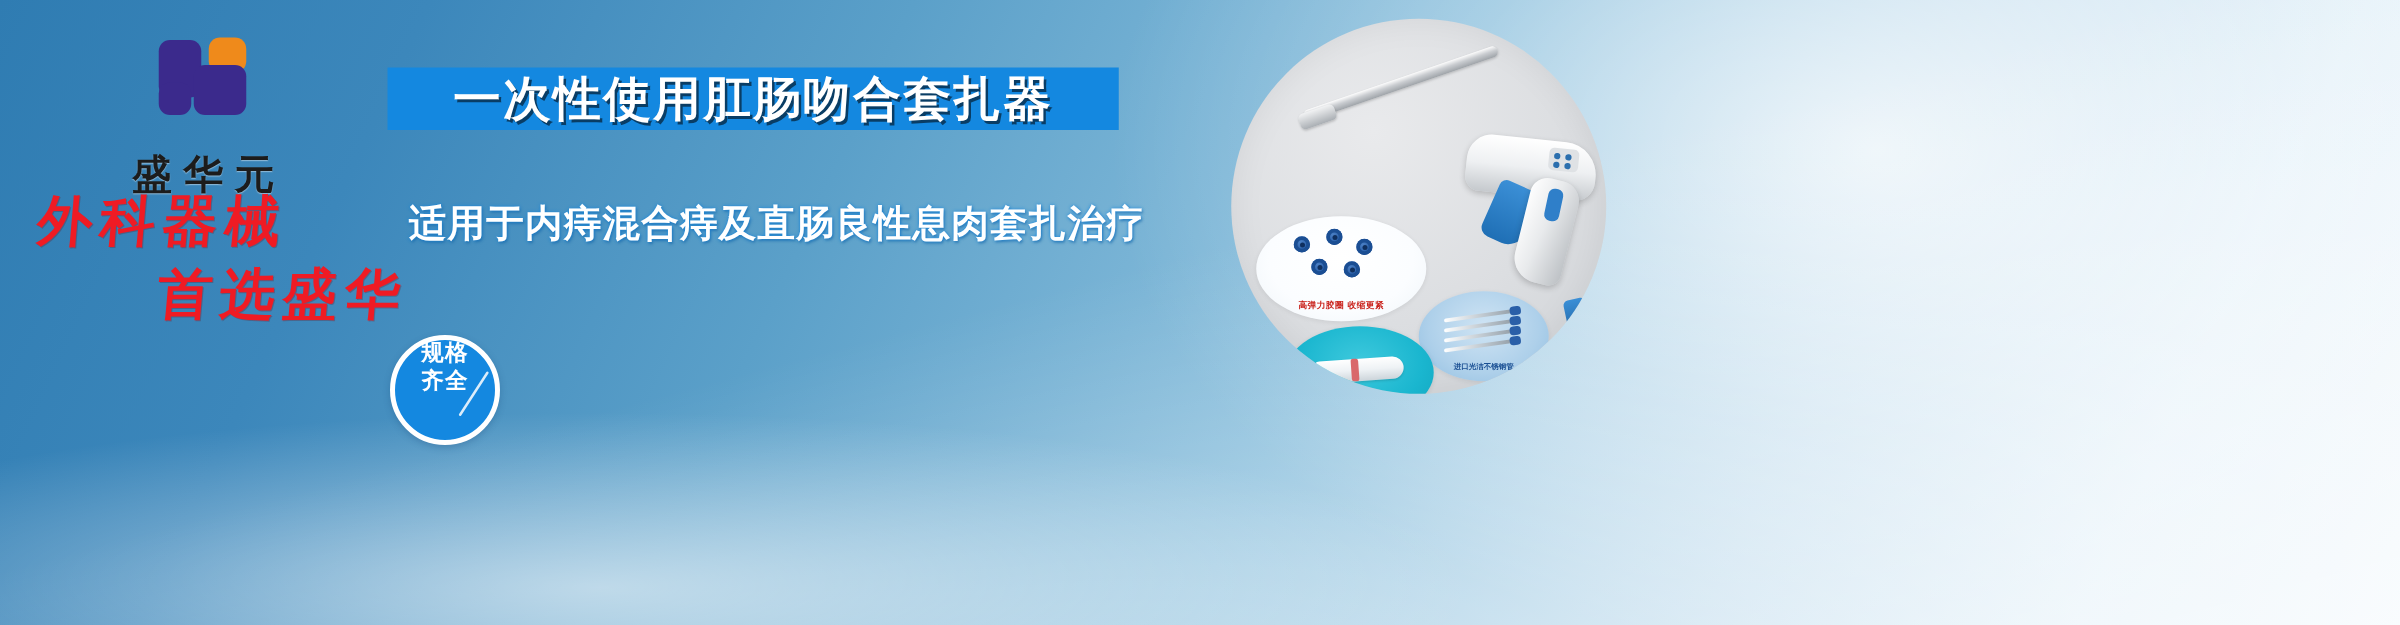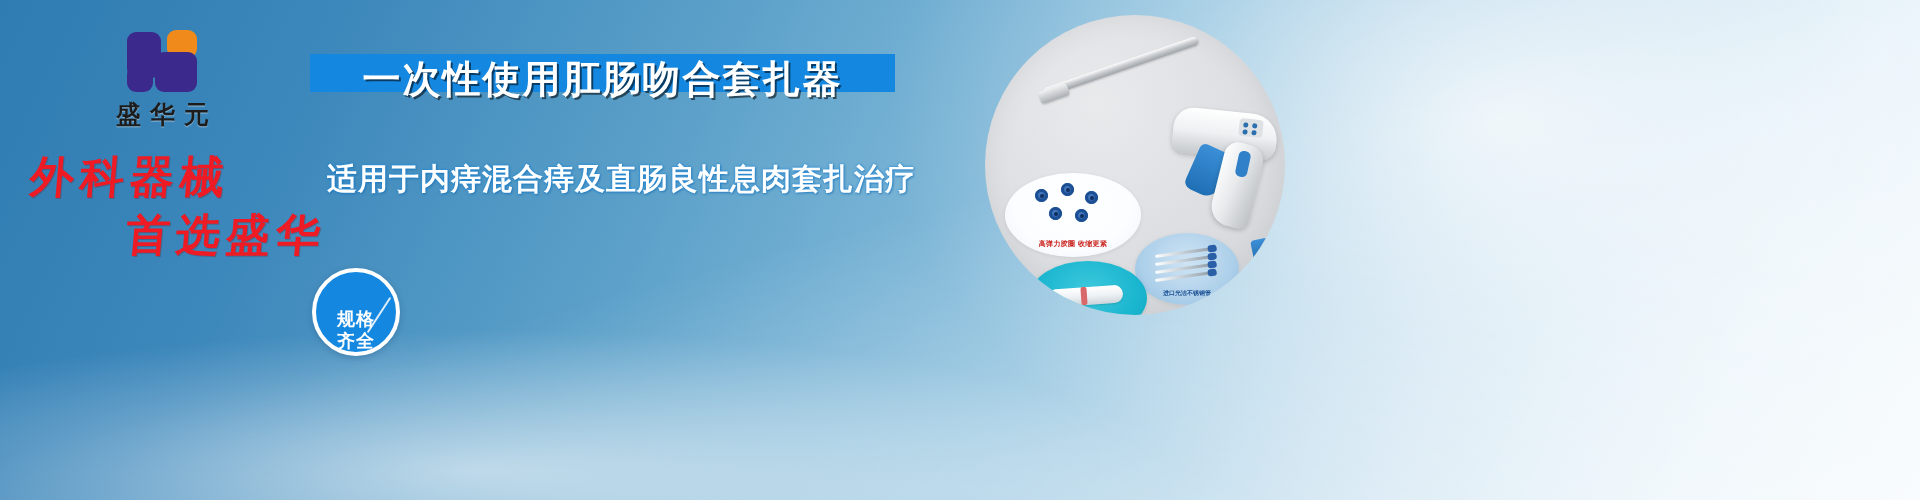--- a/index.html
+++ b/index.html
@@ -35,43 +35,43 @@
   }
   .logo-mark {
     position: relative; width: 92px; height: 68px; margin: 0 auto;
   }
   .logo-mark i { position: absolute; display: block; border-radius: 9px; }
   .lm1 { left: 6px;  top: 6px;  width: 34px; height: 46px; background: #3b2a8c; }
   .lm2 { left: 46px; top: 4px;  width: 30px; height: 28px; background: #ef8a1b; border-radius: 8px; }
   .lm3 { left: 34px; top: 26px; width: 42px; height: 40px; background: #3b2a8c; }
   .lm4 { left: 6px;  top: 40px; width: 26px; height: 26px; background: #3b2a8c; border-radius: 7px; }
   .logo-text {
-    margin-top: 4px;
-    font-size: 25px; font-weight: 700; letter-spacing: 9px;
+    margin-top: 24px;
+    font-size: 32px; font-weight: 700; letter-spacing: 9px;
     color: #1c1c1c;
     text-shadow: 0 1px 1px rgba(255,255,255,0.45);
     font-family: "DejaVu Sans", "Liberation Sans", sans-serif;
   }
 
   
   #slogan {
     position: absolute; left: 16px; top: 148px;
     width: 380px; height: 120px;
     color: #ef1b24;
     font-family: "DejaVu Serif", "Liberation Serif", serif;
     font-weight: 700;
     text-shadow: 1px 1px 0 rgba(120,0,0,0.25);
   }
   .slogan-l1 { position: absolute; left: 14px; top: 0;   font-size: 44px; letter-spacing: 6px; transform: skewX(-5deg); }
   .slogan-l2 { position: absolute; left: 110px; top: 58px; font-size: 44px; letter-spacing: 6px; transform: skewX(-5deg); }
 
   
   #title-bar {
     position: absolute; left: 310px; top: 54px;
-    width: 585px; height: 38px;
+    width: 585px; height: 50px;
     background: #1488e0;
     display: flex; justify-content: center;
   }
   #title-bar .title-text {
     color: #ffffff;
     font-size: 38px; font-weight: 700; letter-spacing: 2px;
     white-space: nowrap;
     text-shadow: 2px 2px 0 rgba(0,0,0,0.55);
     font-family: "DejaVu Sans", "Liberation Sans", sans-serif;
   }
@@ -96,21 +96,21 @@
     width: 540px; height: 96px;
     display: flex; gap: 44px;
   }
   .badge {
     position: relative;
     width: 88px; height: 88px; border-radius: 50%;
     background: #1488e0;
     border: 4px solid #ffffff;
     box-shadow: 0 2px 6px rgba(20,70,120,0.28);
     display: flex; flex-direction: column;
-    align-items: center; justify-content: flex-end;
+    align-items: center; justify-content: flex-start;
   }
   .badge::after {
     content: ""; position: absolute;
     right: 16px; top: 22px;
     width: 2px; height: 42px;
     background: rgba(255,255,255,0.85);
     transform: rotate(33deg);
     border-radius: 2px;
   }
   .badge span {

